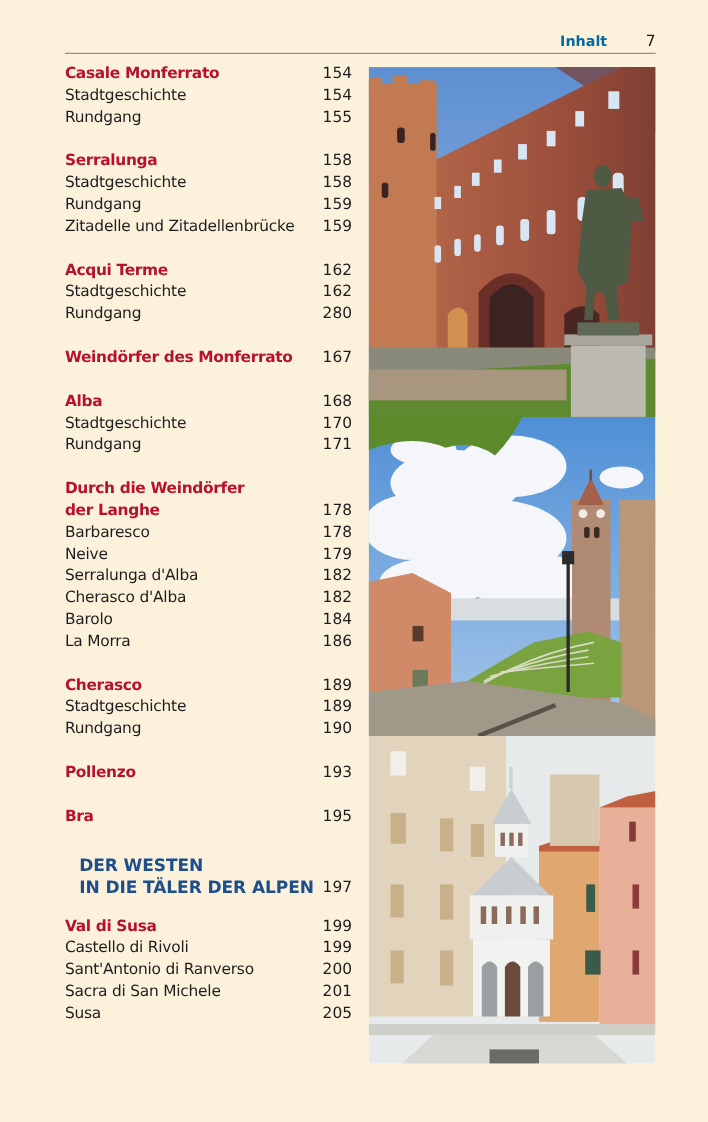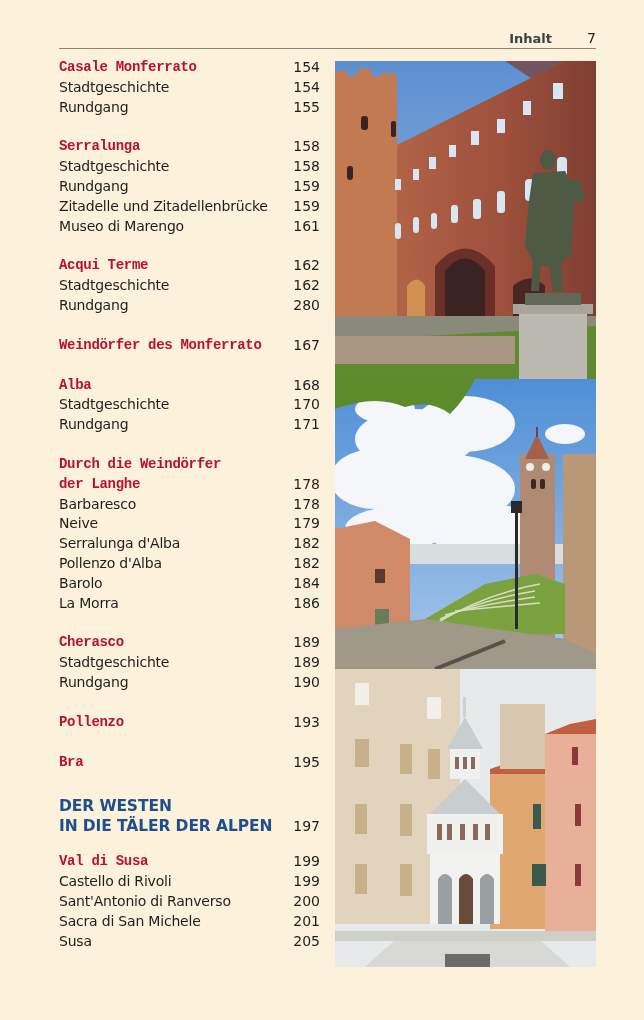--- a/index.html
+++ b/index.html
@@ -9,39 +9,39 @@
     font-family: "DejaVu Sans", "Liberation Sans", sans-serif;
     position: relative;
     color: #1e1e1e;
   }
   .running-head {
     position: absolute; left: 59px; top: 30px; width: 537px; height: 18px;
     border-bottom: 1px solid #8c8573;
   }
   .running-head .section {
     position: absolute; right: 44px; top: 1px;
-    font-weight: bold; font-size: 13px; color: #404040;
+    font-weight: bold; font-size: 13px; color: #0369a1;
   }
   .running-head .pageno {
     position: absolute; right: 0; top: 0px;
     font-size: 14px; color: #222;
   }
   .toc {
     position: absolute; left: 59px; top: 58px; width: 261px;
   }
   .row {
     position: relative; height: 19.85px; line-height: 19.85px;
     font-size: 14px; white-space: nowrap;
   }
   .row .label { position: absolute; left: 0; top: 0; letter-spacing: -0.2px; }
   .row .page { position: absolute; right: 0; top: 0; }
-  .row.head .label { color: #b8122a; font-weight: bold; letter-spacing: -0.3px; font-family: Liberation Mono, monospace; }
+  .row.head .label { color: #b8122a; font-weight: bold; letter-spacing: -0.3px; }
   .row.sub .label { color: #1e1e1e; text-align: center; }
   .row.gap { height: 19.85px; }
-  .row.region { height: 20px; line-height: 20px; }
+  .row.region { height: 20px; line-height: 20px; margin-left: 13px; }
   .row.region .label {
     color: #1f4e8c; font-weight: bold; font-size: 15.5px; letter-spacing: -0.1px;
   }
   .row.region-gap { height: 16px; }
   .photo-col {
     position: absolute; left: 335px; top: 61px; width: 261px; height: 906px;
   }
   .photo { position: absolute; left: 0; width: 261px; overflow: hidden; }
   .photo svg { display: block; }
 </style>
@@ -78,24 +78,20 @@
     <span class="page">158</span>
   </div>
   <div class="row sub">
     <span class="label">Rundgang</span>
     <span class="page">159</span>
   </div>
   <div class="row sub">
     <span class="label">Zitadelle und Zitadellenbrücke</span>
     <span class="page">159</span>
   </div>
-  <div class="row sub">
-    <span class="label">Museo di Marengo</span>
-    <span class="page">161</span>
-  </div>
   <div class="row gap"></div>
 
   <div class="row head">
     <span class="label">Acqui Terme</span>
     <span class="page">162</span>
   </div>
   <div class="row sub">
     <span class="label">Stadtgeschichte</span>
     <span class="page">162</span>
   </div>
@@ -138,21 +134,21 @@
   </div>
   <div class="row sub">
     <span class="label">Neive</span>
     <span class="page">179</span>
   </div>
   <div class="row sub">
     <span class="label">Serralunga d'Alba</span>
     <span class="page">182</span>
   </div>
   <div class="row sub">
-    <span class="label">Pollenzo d'Alba</span>
+    <span class="label">Cherasco d'Alba</span>
     <span class="page">182</span>
   </div>
   <div class="row sub">
     <span class="label">Barolo</span>
     <span class="page">184</span>
   </div>
   <div class="row sub">
     <span class="label">La Morra</span>
     <span class="page">186</span>
   </div>

